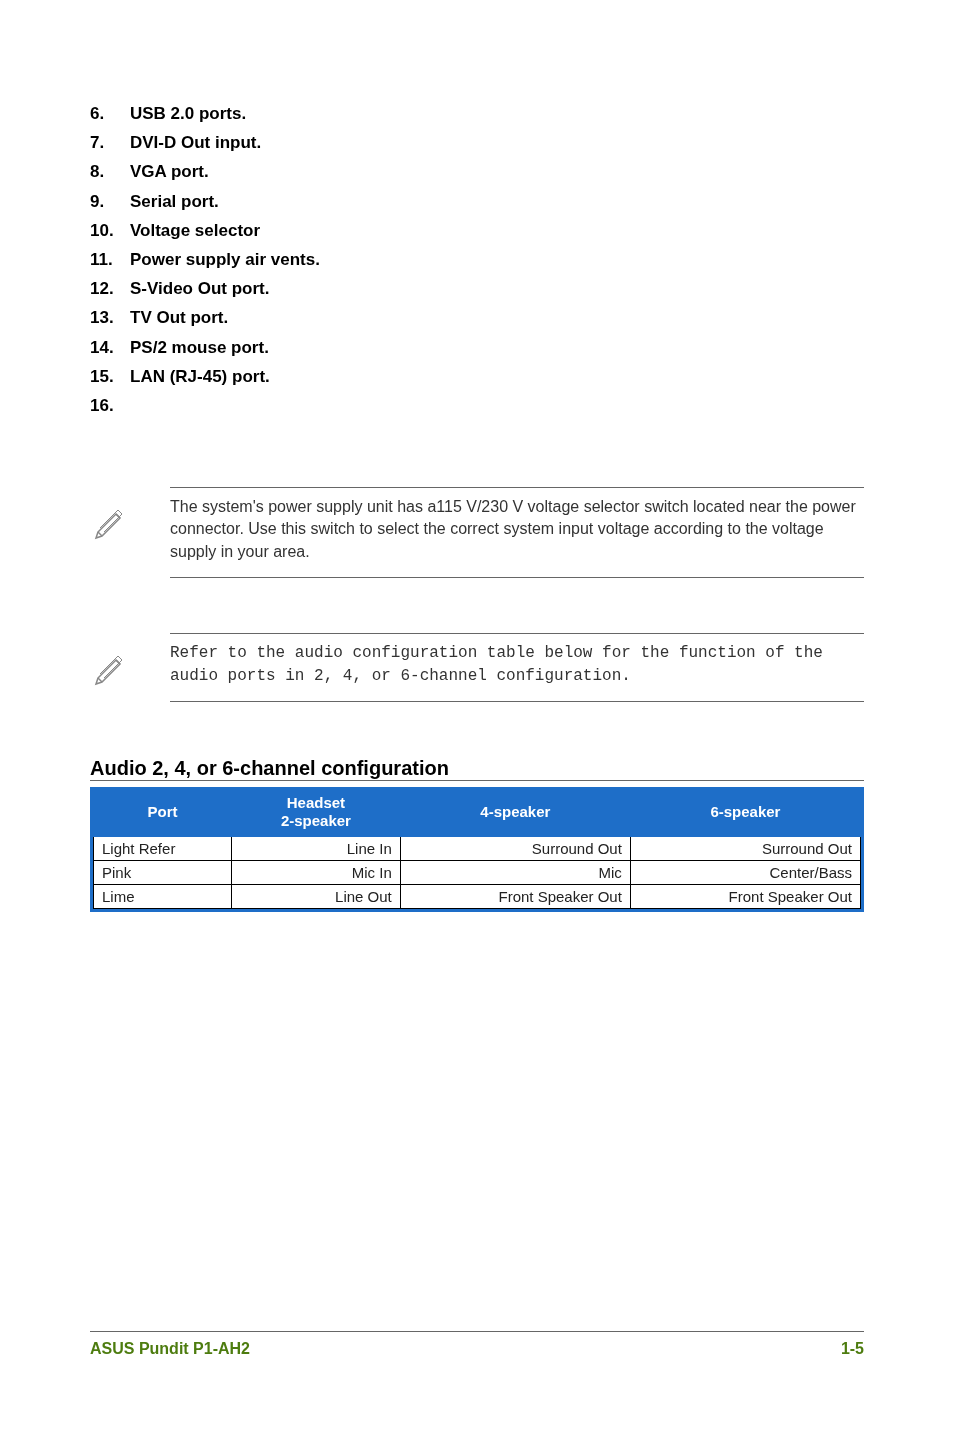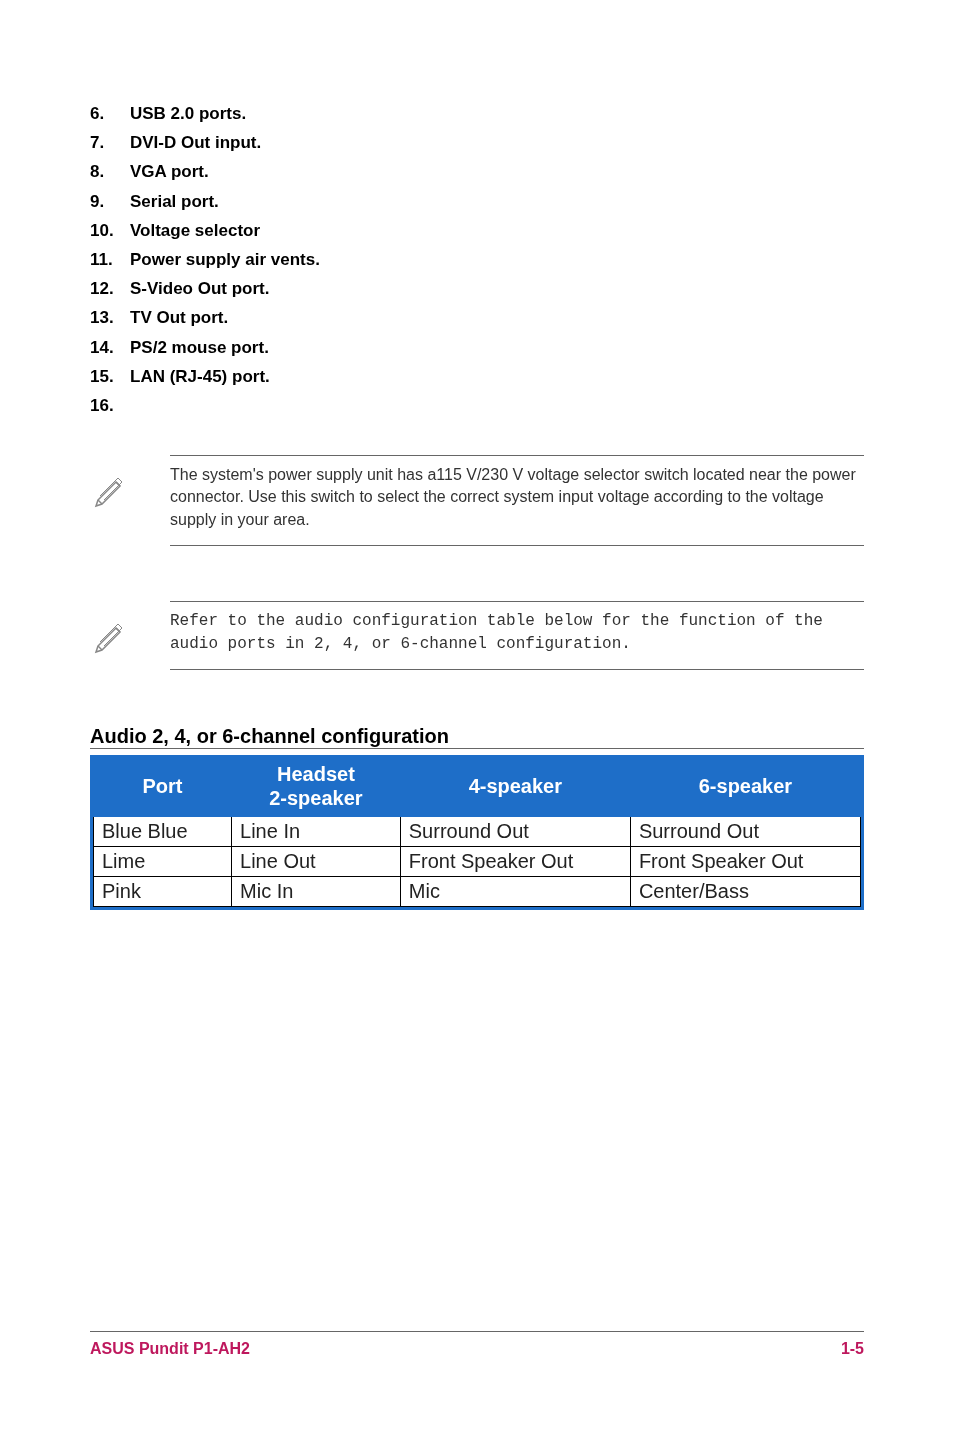--- a/index.html
+++ b/index.html
@@ -23,21 +23,21 @@
   }
   .port-item {
     display: flex;
     margin-bottom: 2px;
   }
   .port-number {
     width: 40px;
     flex-shrink: 0;
   }
   .note-block {
-    margin-top: 36px;
+    margin-top: 68px;
     display: flex;
     align-items: flex-start;
     gap: 40px;
   }
   .note-block + .note-block {
     margin-top: 55px;
     font-family: Liberation Mono, monospace;
   }
   .note-icon {
     width: 40px;
@@ -63,54 +63,54 @@
     margin-top: 55px;
     font-size: 20px;
     font-weight: bold;
     color: #000;
     border-bottom: 1px solid #666;
     margin-bottom: 6px;
   }
   .audio-table {
     width: 100%;
     border-collapse: collapse;
-    font-size: 20px;
+    font-size: 15px;
   }
   .audio-table th {
     background: #1e6ec8;
     color: #fff;
     font-weight: bold;
     padding: 6px 4px;
     border: 1px solid #1e6ec8;
     line-height: 1.2;
   }
   .audio-table td {
     border: 1px solid #000;
     padding: 3px 8px;
     text-align: left;
     color: #222;
   }
   .audio-table td.center {
-    text-align: left;
+    text-align: right;
   }
   .table-wrapper {
     border-left: 3px solid #1e6ec8;
     border-right: 3px solid #1e6ec8;
     border-bottom: 3px solid #1e6ec8;
   }
   .footer {
     position: absolute;
     bottom: 80px;
     left: 90px;
     right: 90px;
     display: flex;
     justify-content: space-between;
     font-size: 16px;
     font-weight: bold;
-    color: #be185d;
+    color: #4d7c0f;
     border-top: 1px solid #666;
     padding-top: 8px;
   }
 </style>
 </head>
 <body>
 
 <div class="port-list">
   <div class="port-item">
       <span class="port-number">6.</span>
@@ -188,37 +188,37 @@
   <thead>
     <tr>
       <th style="width:18%">Port</th>
       <th style="width:22%"><span>Headset<br>2-speaker</span></th>
       <th style="width:30%">4-speaker</th>
       <th style="width:30%">6-speaker</th>
     </tr>
   </thead>
   <tbody>
     <tr>
-      <td>Blue Blue</td>
+      <td>Light Refer</td>
       <td class="center">Line In</td>
       <td class="center">Surround Out</td>
       <td class="center">Surround Out</td>
+    </tr>
+    <tr>
+      <td>Pink</td>
+      <td class="center">Mic In</td>
+      <td class="center">Mic</td>
+      <td class="center">Center/Bass</td>
     </tr>
     <tr>
       <td>Lime</td>
       <td class="center">Line Out</td>
       <td class="center">Front Speaker Out</td>
       <td class="center">Front Speaker Out</td>
     </tr>
-    <tr>
-      <td>Pink</td>
-      <td class="center">Mic In</td>
-      <td class="center">Mic</td>
-      <td class="center">Center/Bass</td>
-    </tr>
   </tbody>
 </table>
 </div>
 
 <div class="footer">
   <span>ASUS Pundit P1-AH2</span>
   <span>1-5</span>
 </div>
 
 </body></html>

